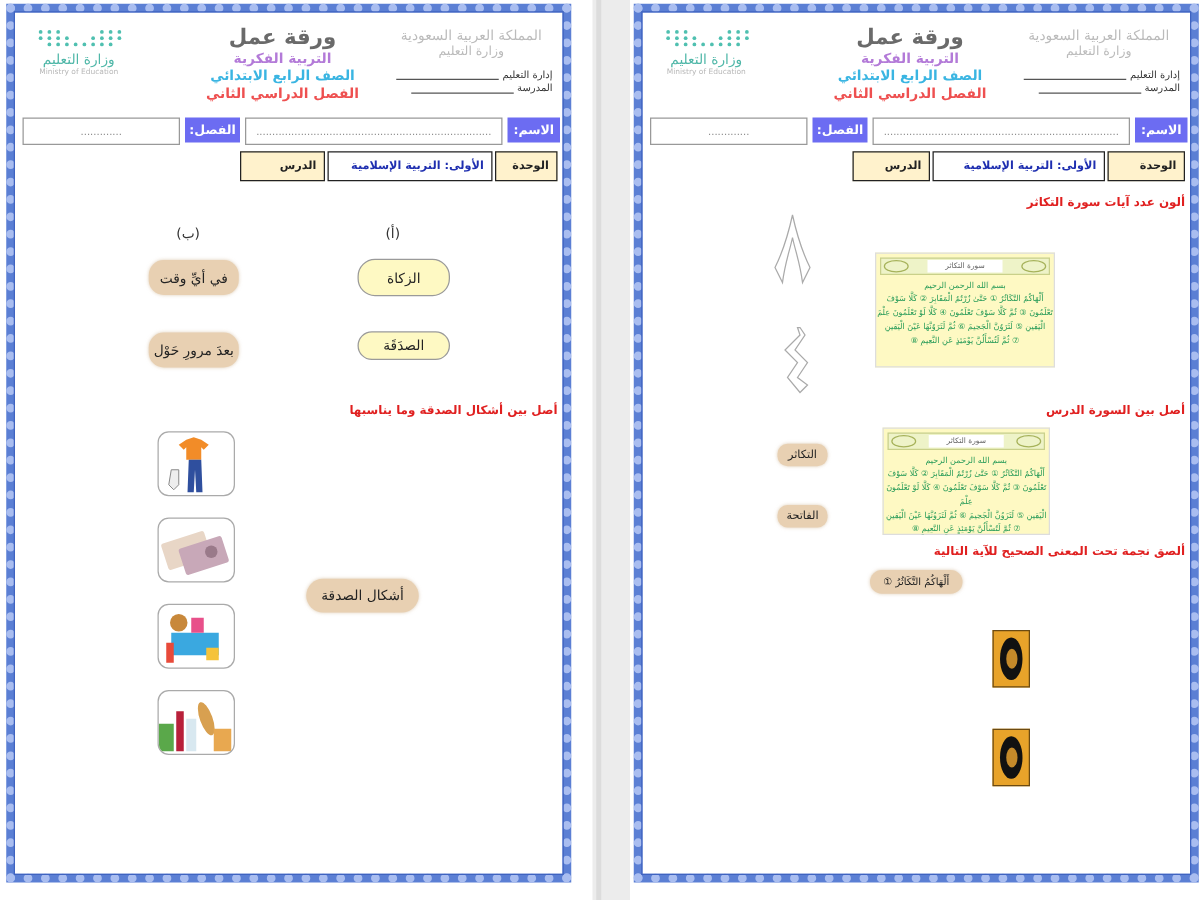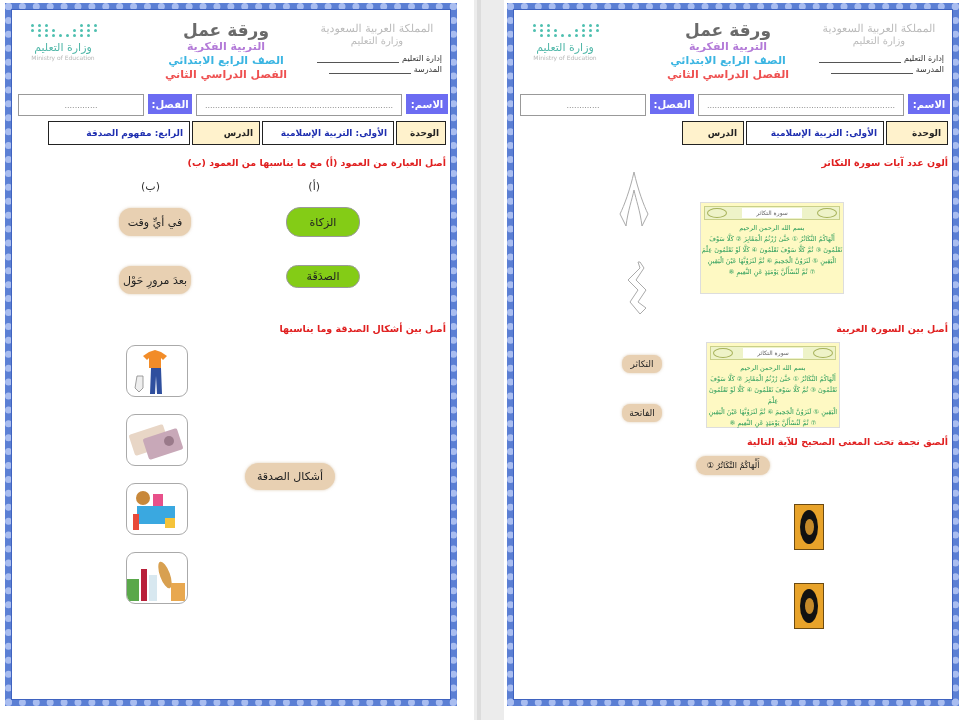--- a/index.html
+++ b/index.html
@@ -58,21 +58,21 @@
   .box-in { border: 1px solid #999; height: 22px; display: flex; align-items: center; justify-content: center; font-size: 8px; color: #888; letter-spacing: 0; direction: ltr; }
 
   
   .unit-row { position: absolute; top: 111px; left: 12px; right: 4px; height: 24px; display: flex; gap: 2px; }
   .cell { height: 24px; display: flex; align-items: center; font-size: 9px; font-weight: bold; padding: 0 6px; border: 1px solid #222; }
   .cell.beige { background: #fff2cc; color: #222; }
   .cell.white { background: #fff; color: #1f2fb0; }
 
   .q-title { position: absolute; right: 4px; font-size: 9.5px; color: #e02020; font-weight: bold; }
 
-  .pill-out { position: absolute; border: 1.5px solid #9a9a9a; border-radius: 14px; background: #84cc16; display: flex; align-items: center; justify-content: center; font-size: 11px; color: #222; }
+  .pill-out { position: absolute; border: 1.5px solid #9a9a9a; border-radius: 14px; background: #fef9c3; display: flex; align-items: center; justify-content: center; font-size: 11px; color: #222; }
   .pill-tan { position: absolute; background: #e8d0b2; border-radius: 12px; display: flex; align-items: center; justify-content: center; font-size: 11px; color: #222; box-shadow: 0 0 3px rgba(200,170,130,0.6); }
   .col-label { position: absolute; font-size: 11px; color: #333; }
 
   .img-card { position: absolute; width: 62px; height: 52px; border: 1px solid #aaa; border-radius: 9px; background: #fff; overflow: hidden; }
 
   .quran-box { position: absolute; width: 144px; height: 92px; border: 1px solid #ddd; background: #fef9c3; }
   .qb-head { margin: 3px; height: 14px; background: #eef3c8; border: 1px solid #c9d08a; display: flex; align-items: center; justify-content: center; position: relative; }
   .qb-head .nm { background: #fff; padding: 0 14px; font-size: 6px; color: #666; height: 10px; line-height: 10px; }
   .qb-head .orn { position: absolute; top: 1px; width: 20px; height: 10px; border-radius: 50%; border: 1px solid #a6b25a; }
   .qb-line { font-size: 6.5px; color: #2a9c5a; text-align: center; line-height: 11px; font-family: "DejaVu Serif", serif; }
@@ -151,24 +151,22 @@
       <div class="lbl-blue" style="width:42px">الاسم:</div>
       <div class="box-in" style="width:206px">..........................................................................</div>
       <div class="lbl-blue" style="width:44px">الفصل:</div>
       <div class="box-in" style="width:126px">.............</div>
     </div>
 
     <div class="unit-row">
       <div class="cell beige" style="width:50px">الوحدة</div>
       <div class="cell white" style="width:132px">الأولى: التربية الإسلامية</div>
       <div class="cell beige" style="width:68px">الدرس</div>
-      <div class="cell white" style="width:142px">الرابع: مفهوم الصدقة</div>
-    </div>
-
-    <div class="q-title" style="top:147px">أصل العبارة من العمود (أ) مع ما يناسبها من العمود (ب)</div>
+    </div>
+
     <div class="col-label" style="right:130px;top:170px">(أ)</div>
     <div class="col-label" style="right:290px;top:170px">(ب)</div>
 
     <div class="pill-out" style="right:90px;top:197px;width:74px;height:30px">الزكاة</div>
     <div class="pill-out" style="right:90px;top:255px;width:74px;height:23px">الصدَقَة</div>
     <div class="pill-tan" style="right:259px;top:198px;width:72px;height:28px">في أيِّ وقت</div>
     <div class="pill-tan" style="right:259px;top:256px;width:72px;height:28px">بعدَ مرورِ حَوْل</div>
 
     <div class="q-title" style="top:313px">أصل بين أشكال الصدقة وما يناسبها</div>
 
@@ -299,21 +297,21 @@
           <span class="nm">سورة التكاثر</span>
           <span class="orn" style="right:2px"></span>
         </div>
       <div class="qb-line">بسم الله الرحمن الرحيم</div>
       <div class="qb-line">أَلْهَاكُمُ التَّكَاثُرُ ① حَتَّىٰ زُرْتُمُ الْمَقَابِرَ ② كَلَّا سَوْفَ</div>
       <div class="qb-line">تَعْلَمُونَ ③ ثُمَّ كَلَّا سَوْفَ تَعْلَمُونَ ④ كَلَّا لَوْ تَعْلَمُونَ عِلْمَ</div>
       <div class="qb-line">الْيَقِينِ ⑤ لَتَرَوُنَّ الْجَحِيمَ ⑥ ثُمَّ لَتَرَوُنَّهَا عَيْنَ الْيَقِينِ</div>
       <div class="qb-line">⑦ ثُمَّ لَتُسْأَلُنَّ يَوْمَئِذٍ عَنِ النَّعِيمِ ⑧</div>
     </div>
 
-    <div class="q-title" style="top:313px">أصل بين السورة العربية</div>
+    <div class="q-title" style="top:313px">أصل بين السورة الدرس</div>
 
     <div class="quran-box" style="left:192px;top:332px;width:134px;height:86px">
       <div class="qb-head">
           <span class="orn" style="left:2px"></span>
           <span class="nm">سورة التكاثر</span>
           <span class="orn" style="right:2px"></span>
         </div>
       <div class="qb-line">بسم الله الرحمن الرحيم</div>
       <div class="qb-line">أَلْهَاكُمُ التَّكَاثُرُ ① حَتَّىٰ زُرْتُمُ الْمَقَابِرَ ② كَلَّا سَوْفَ</div>
       <div class="qb-line">تَعْلَمُونَ ③ ثُمَّ كَلَّا سَوْفَ تَعْلَمُونَ ④ كَلَّا لَوْ تَعْلَمُونَ عِلْمَ</div>

